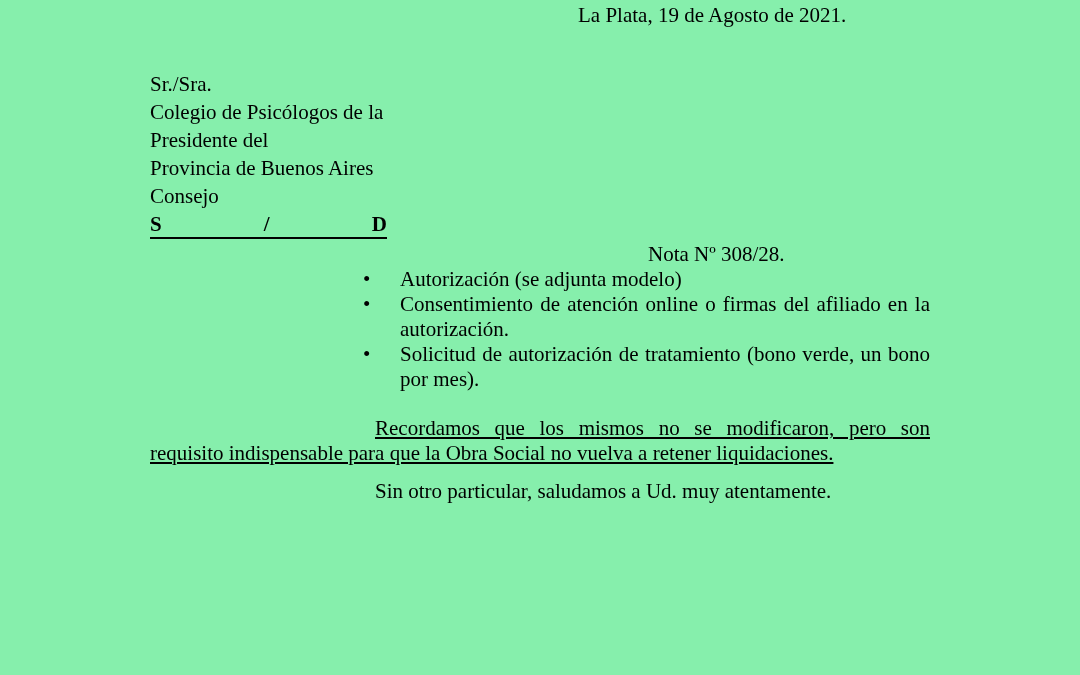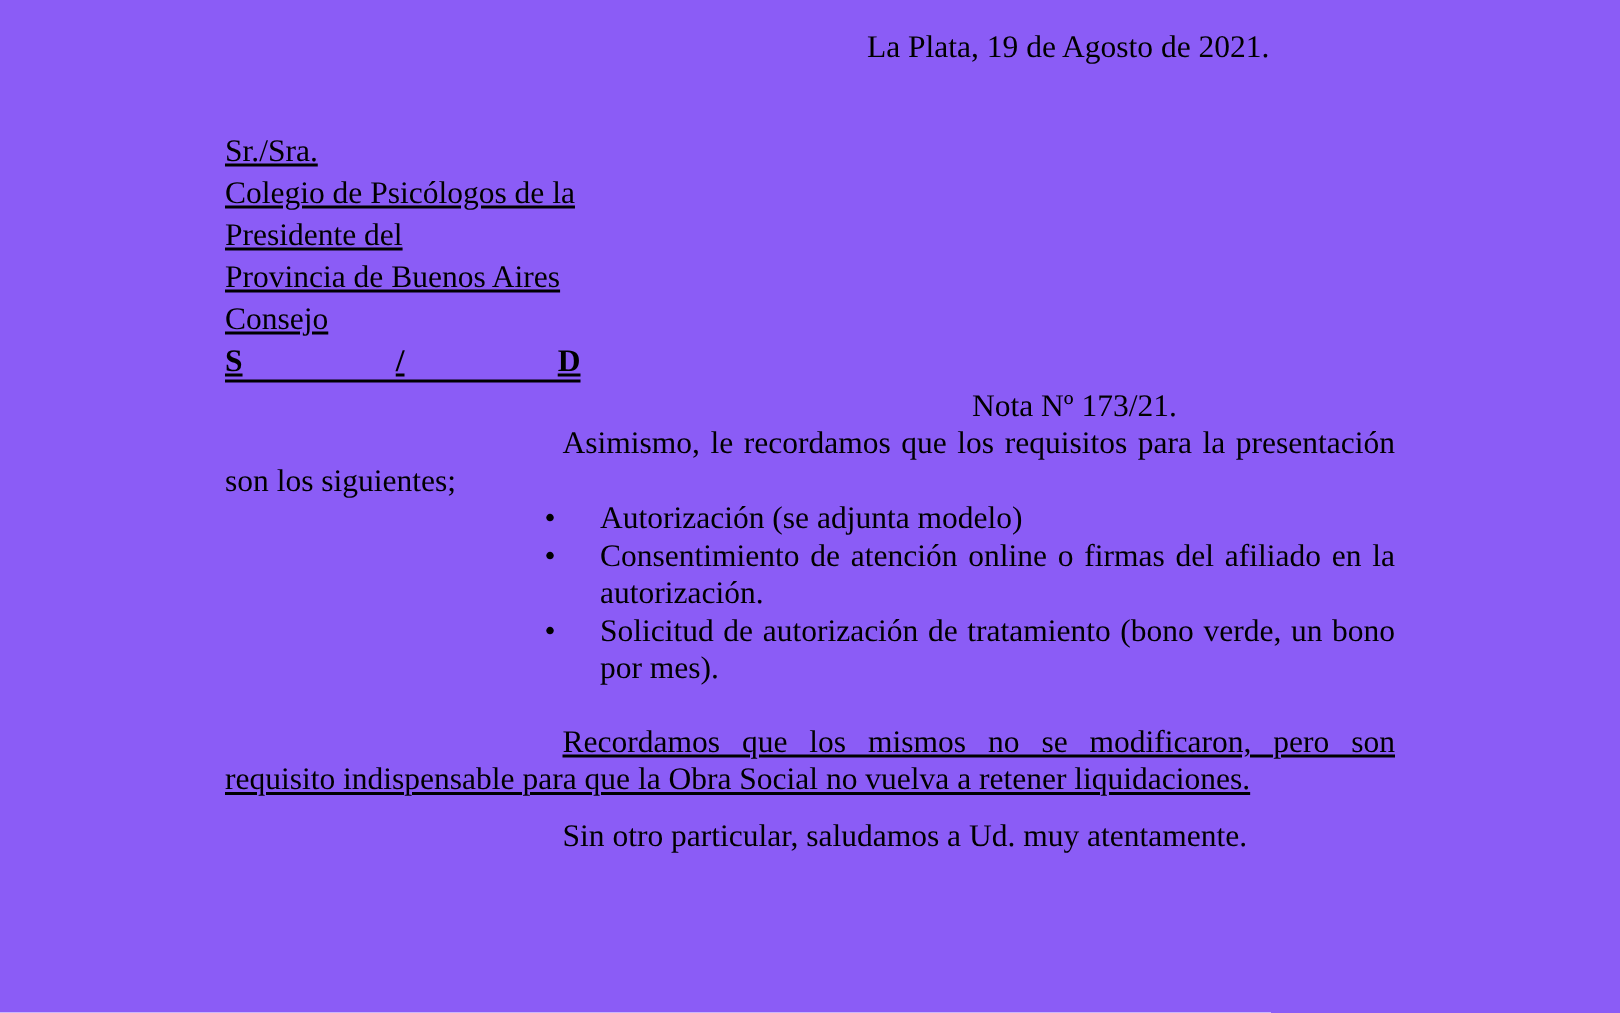--- a/index.html
+++ b/index.html
@@ -5,37 +5,36 @@
   html, body {
     margin: 0;
     padding: 0;
     background: #ffffff;
   }
   .page {
     position: relative;
     width: 1080px;
     height: 675px;
     overflow: hidden;
-    background: #8b5cf6;
+    background: #86efac;
     color: #000000;
     font-family: "Liberation Serif", "DejaVu Serif", serif;
     font-size: 21px;
     line-height: 25px;
-    padding: 16px 150px;
+    padding: 0 150px;
     box-sizing: border-box;
   }
   .date-line {
     margin-left: 428px;
     line-height: 26px;
     padding-top: 2px;
     white-space: nowrap;
   }
   .recipient-block {
     margin-top: 42px;
-    text-decoration: underline;
   }
   .recipient-line {
     line-height: 28px;
     white-space: nowrap;
   }
   .sd-line {
     display: flex;
     justify-content: space-between;
     width: 237px;
     font-weight: bold;
@@ -92,25 +91,24 @@
     <div class="recipient-line">Presidente del</div>
     <div class="recipient-line">Provincia de Buenos Aires</div>
     <div class="recipient-line">Consejo</div>
     <div class="sd-line">
       <span>S</span>
       <span>/</span>
       <span>D</span>
     </div>
   </div>
 
-  <div class="reference-line">Nota Nº 173/21.</div>
+  <div class="reference-line">Nota Nº 308/28.</div>
 
 
 
-  <p class="body-paragraph">Asimismo, le recordamos que los requisitos para la presentación son los siguientes;</p>
 
   <div class="bullet-list">
     <div class="bullet-item">
       <span class="bullet-marker">•</span>
       <span class="bullet-text">Autorización (se adjunta modelo)</span>
     </div>
     <div class="bullet-item">
       <span class="bullet-marker">•</span>
       <span class="bullet-text">Consentimiento de atención online o firmas del afiliado en la autorización.</span>
     </div>

